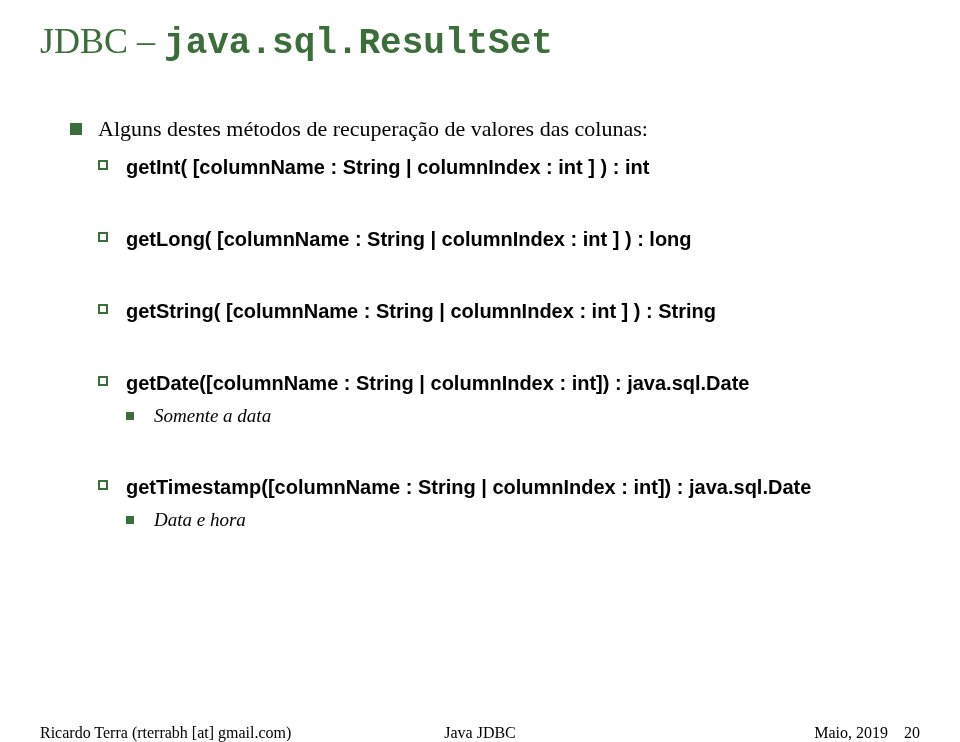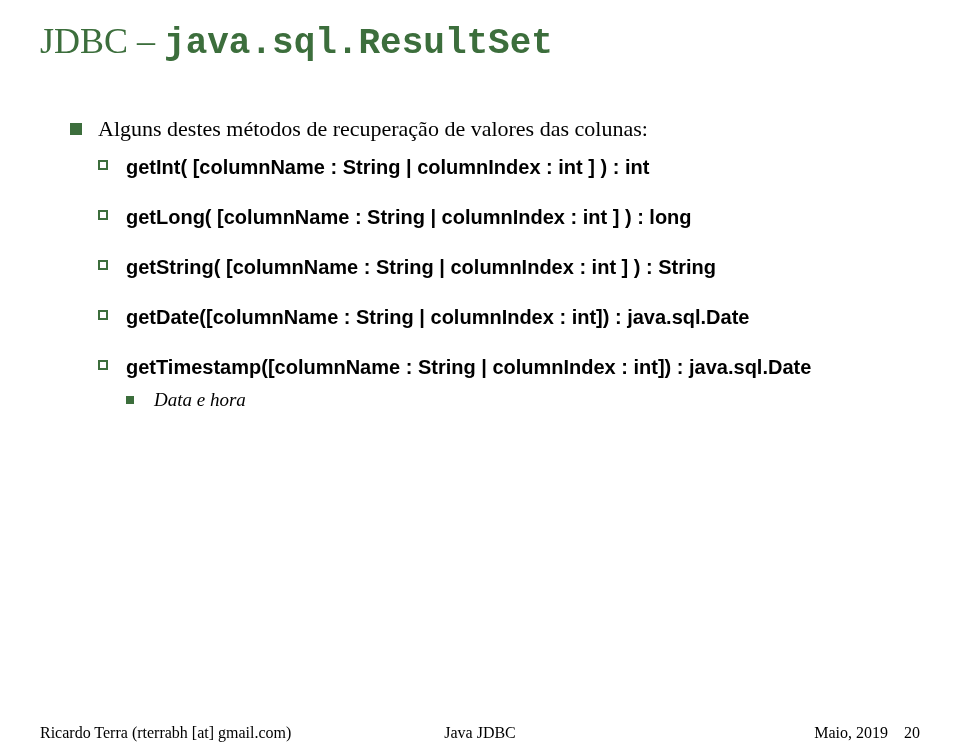--- a/index.html
+++ b/index.html
@@ -52,21 +52,21 @@
     width: 10px;
     height: 10px;
   }
   .sq.sm {
     width: 8px;
     height: 8px;
     top: 9px;
   }
   .mono { font-family: Liberation Sans, sans-serif; font-weight: bold; }
   .italic { font-style: italic; }
-  .section-gap { margin-top: 22px; }
+  .section-gap { margin-top: 44px; }
   .footer {
     position: absolute;
     bottom: 18px;
     left: 0;
     width: 100%;
     font-size: 16px;
     color: #000;
     font-family: Georgia, serif;
   }
   .footer-left { position: absolute; left: 40px; }
@@ -105,20 +105,24 @@
 
     <li class="bullet-item l2 section-gap">
       <span class="sq hollow"></span>
       <span class="mono">getString( [columnName : String | columnIndex : int ] ) : String</span>
     </li>
 
     <li class="bullet-item l2 section-gap">
       <span class="sq hollow"></span>
       <span class="mono">getDate([columnName : String | columnIndex : int]) : java.sql.Date</span>
     </li>
+    <li class="bullet-item l3">
+      <span class="sq filled sm"></span>
+      <span class="italic">Somente a data</span>
+    </li>
 
     <li class="bullet-item l2 section-gap">
       <span class="sq hollow"></span>
       <span class="mono">getTimestamp([columnName : String | columnIndex : int]) : java.sql.Date</span>
     </li>
     <li class="bullet-item l3">
       <span class="sq filled sm"></span>
       <span class="italic">Data e hora</span>
     </li>
 

